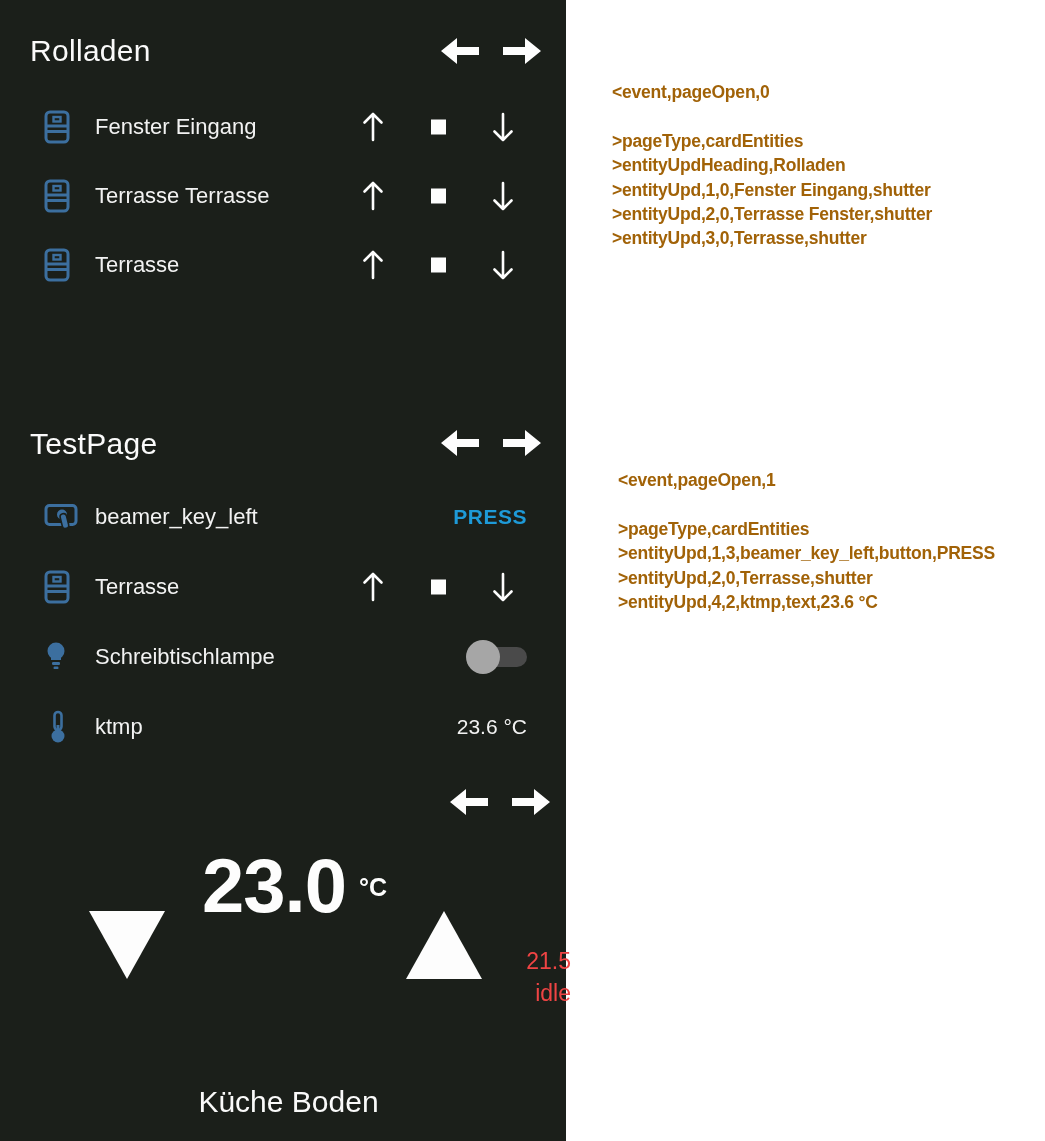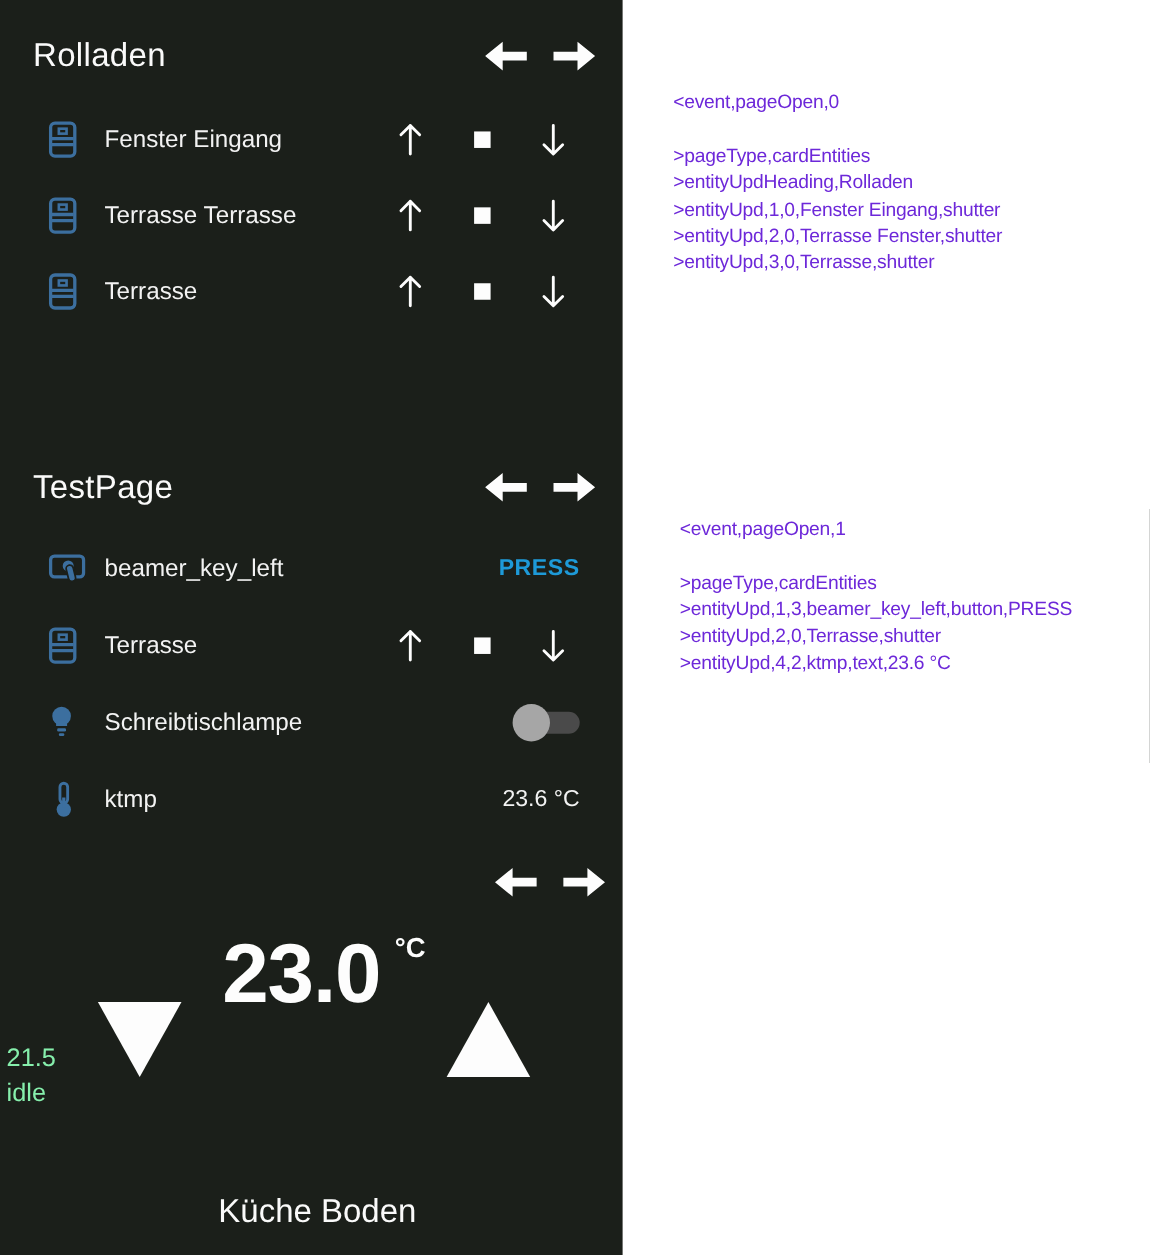--- a/index.html
+++ b/index.html
@@ -42,37 +42,37 @@
     position:absolute; right:38px; top:50%; transform:translateY(-50%);
     width:59px; height:20px; border-radius:10px; background:#4a4a4a; cursor:pointer;
   }
   .toggle .knob {
     position:absolute; left:-2px; top:-7px; width:34px; height:34px;
     border-radius:50%; background:#a6a6a6;
   }
   
   .thermo-temp {
     position:absolute; left:12px; top:846px; width:565px;
-    display:flex; justify-content:center; align-items:flex-start;
+    display:flex; justify-content:center; align-items:center;
     color:#fdfdfd;
   }
   .thermo-temp .num { font-size:76px; font-weight:700; line-height:80px; letter-spacing:-1px; }
   .thermo-temp .unit { font-size:25px; font-weight:700; margin-left:13px; margin-top:2px; }
   .thermo-sub {
-    position:absolute; left:6px; width:565px; text-align:left;
-    color:#86efac; font-size:23px; font-weight:400;
+    position:absolute; left:6px; width:565px; text-align:right;
+    color:#ef4444; font-size:23px; font-weight:400;
   }
   .tri { position:absolute; cursor:pointer; }
   .thermo-title {
     position:absolute; left:6px; top:1084px; width:565px; text-align:center;
     color:#fafafa; font-size:30px; font-weight:400; line-height:36px;
   }
   
   .log-block {
-    position:absolute; color:#6d28d9; font-size:17.5px; font-weight:400;
+    position:absolute; color:#a16207; font-size:17.5px; font-weight:700;
     line-height:24.4px; white-space:nowrap; letter-spacing:-0.2px;
   }
   .log-gap { height:24.4px; }
 </style>
 </head>
 <body>
 
 <svg width="0" height="0" style="position:absolute">
   <defs>
     <g id="shutter" fill="none" stroke="#3c6f9f">

